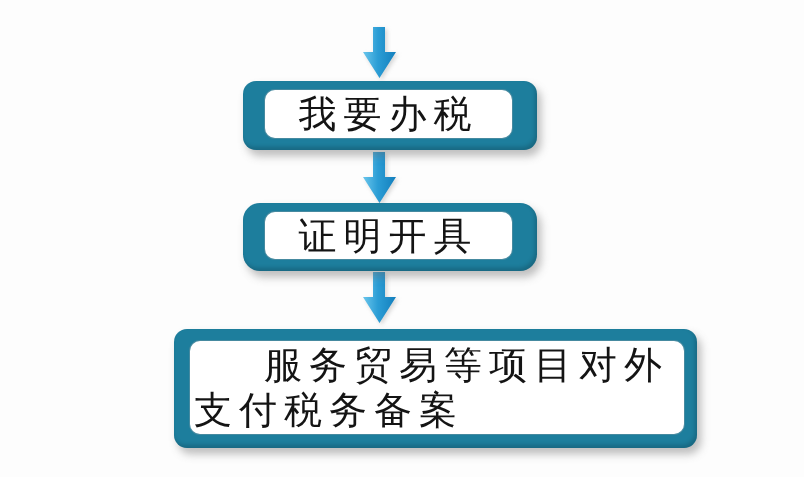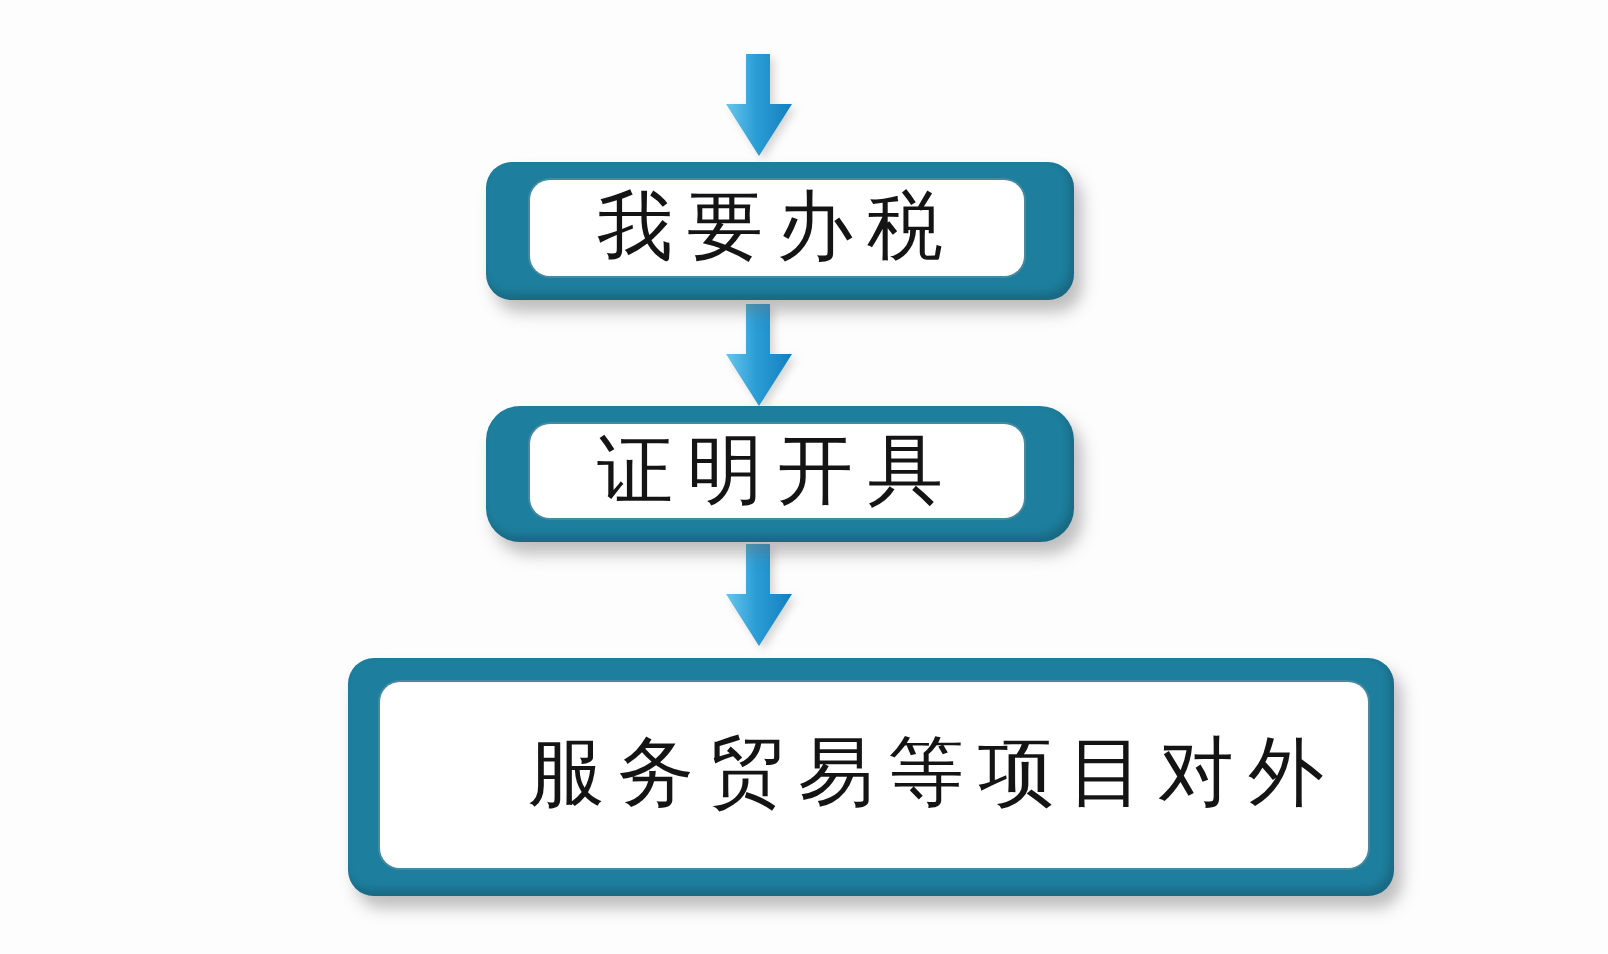--- a/index.html
+++ b/index.html
@@ -104,17 +104,18 @@
   <div id="node-2" class="node">
     <div class="node-inner">
       <span class="node-label">证明开具</span>
     </div>
   </div>
 
   <div id="node-3" class="node">
     <div class="node-inner">
       <div class="node-label-multiline">
         <span class="line line-first">服务贸易等项目对外</span>
+        <span class="line">支付税务备案</span>
       </div>
     </div>
   </div>
 
 </div>
 
 </body></html>

